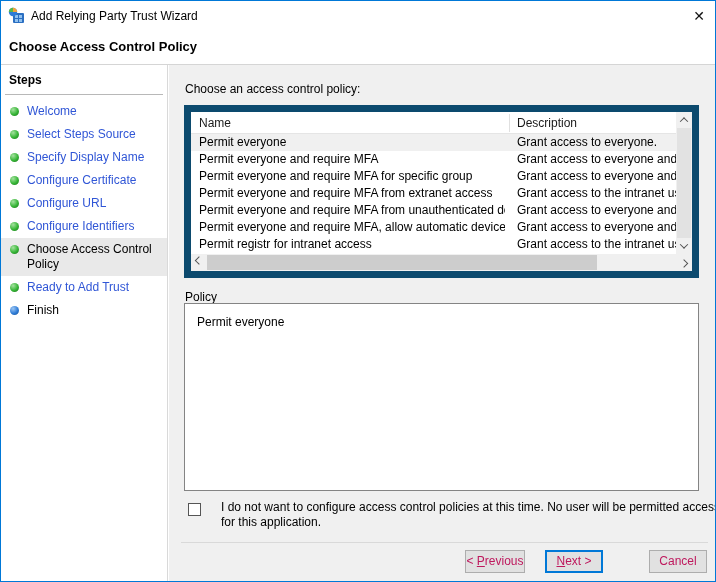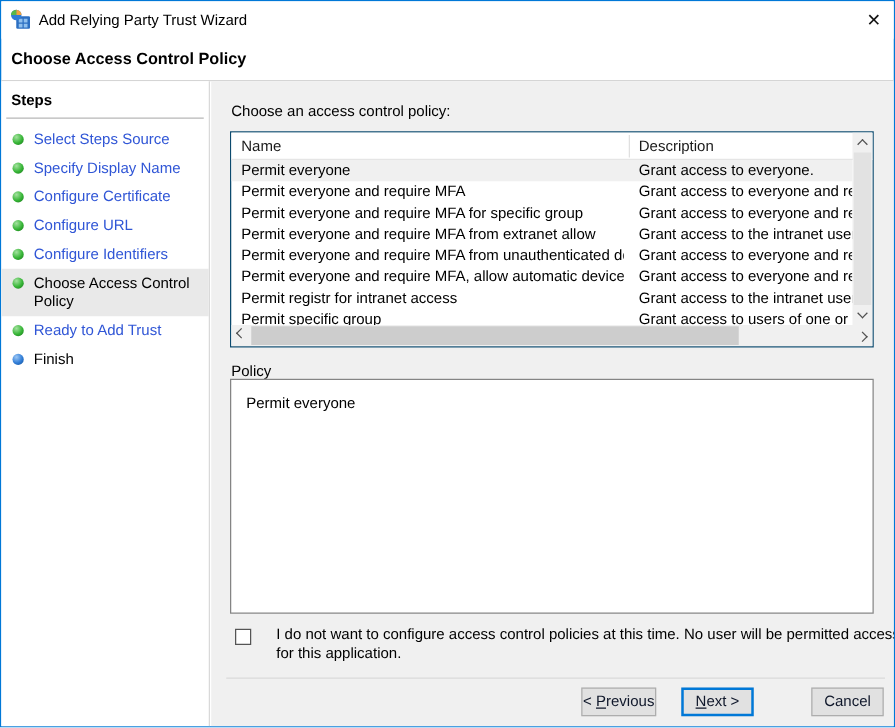--- a/index.html
+++ b/index.html
@@ -28,21 +28,21 @@
   .step.current{background:#e9e9e9;}
   .bullet{flex:none;width:9px;height:9px;border-radius:50%;margin-top:3px;
     background:radial-gradient(circle at 35% 30%, #a4e29f 0%, #36b536 55%, #187018 100%);}
   .bullet.finish{background:radial-gradient(circle at 35% 30%, #9cc7f5 0%, #2f7cd6 55%, #134e92 100%);}
   .step-label{color:#3056d6;}
   .step.current .step-label, .step.finish .step-label{color:#000;}
   
   .content{position:absolute;left:168px;top:64px;right:0;bottom:0;background:#f0f0f0;}
   .list-label{position:absolute;left:184px;top:81px;}
   
-  .lv{position:absolute;left:183px;top:104px;width:515px;height:173px;background:#ffffff;border:1px solid #0c4a6e;overflow:hidden;}
+  .lv{position:absolute;left:183px;top:104px;width:515px;height:173px;background:#ffffff;border:7px solid #0c4a6e;overflow:hidden;}
   .lv-header{position:absolute;left:0;top:0;width:100%;height:22px;background:#ffffff;border-bottom:1px solid #e5e5e5;}
   .lv-header .col-name{position:absolute;left:8px;top:4px;color:#1a1a1a;}
   .lv-header .col-desc{position:absolute;left:326px;top:4px;color:#1a1a1a;}
   .hcol-sep{position:absolute;left:318px;top:2px;width:1px;height:18px;background:#e0e0e0;}
   .lv-rows{position:absolute;left:0;top:22px;width:497px;height:132px;overflow:hidden;}
   .lv-row{position:relative;height:17px;line-height:17px;white-space:nowrap;}
   .lv-row.selected{background:#f0f0f0;}
   .cell-name{position:absolute;left:8px;top:0;width:306px;overflow:hidden;}
   .cell-desc{position:absolute;left:326px;top:0;width:171px;overflow:hidden;}
   
@@ -59,21 +59,21 @@
   
   .policy-label{position:absolute;left:184px;top:289px;}
   .policy-box{position:absolute;left:183px;top:302px;width:515px;height:188px;background:#ffffff;border:1px solid #848484;}
   .policy-text{position:absolute;left:12px;top:11px;}
   
   .checkbox{position:absolute;left:187px;top:502px;width:13px;height:13px;background:#ffffff;border:1px solid #555;}
   .chk-label{position:absolute;left:220px;top:499px;width:502px;line-height:15px;}
   
   .btn-sep{position:absolute;left:180px;top:541px;width:527px;height:1px;background:#d9d9d9;}
   .btn{position:absolute;top:549px;height:23px;background:#e1e1e1;border:1px solid #adadad;
-    text-align:center;line-height:20px;font-size:12px;color:#0f172a;}
+    text-align:center;line-height:20px;font-size:12px;color:#be185d;}
   .btn-prev{left:464px;width:60px;}
   .btn-next{left:544px;width:58px;border:2px solid #0078d7;line-height:18px;}
   .btn-cancel{left:648px;width:58px;}
   .mn{text-decoration:underline;}
 </style>
 </head>
 <body>
 
 <div class="win">
 
@@ -94,20 +94,24 @@
 
   <div class="heading">Choose Access Control Policy</div>
   <div class="hdiv"></div>
 
   <div class="sidebar">
     <div class="steps-title">Steps</div>
     <div class="steps-sep"></div>
     <ul class="steps">
       <li class="step">
         <span class="bullet"></span>
+        <span class="step-label">Welcome</span>
+      </li>
+      <li class="step">
+        <span class="bullet"></span>
         <span class="step-label">Select Steps Source</span>
       </li>
       <li class="step">
         <span class="bullet"></span>
         <span class="step-label">Specify Display Name</span>
       </li>
       <li class="step">
         <span class="bullet"></span>
         <span class="step-label">Configure Certificate</span>
       </li>
@@ -151,21 +155,21 @@
       </div>
       <div class="lv-row">
         <span class="cell-name">Permit everyone and require MFA</span>
         <span class="cell-desc">Grant access to everyone and requir</span>
       </div>
       <div class="lv-row">
         <span class="cell-name">Permit everyone and require MFA for specific group</span>
         <span class="cell-desc">Grant access to everyone and requir</span>
       </div>
       <div class="lv-row">
-        <span class="cell-name">Permit everyone and require MFA from extranet allow</span>
+        <span class="cell-name">Permit everyone and require MFA from extranet access</span>
         <span class="cell-desc">Grant access to the intranet users an</span>
       </div>
       <div class="lv-row">
         <span class="cell-name">Permit everyone and require MFA from unauthenticated devices</span>
         <span class="cell-desc">Grant access to everyone and requir</span>
       </div>
       <div class="lv-row">
         <span class="cell-name">Permit everyone and require MFA, allow automatic device registr...</span>
         <span class="cell-desc">Grant access to everyone and requir</span>
       </div>

